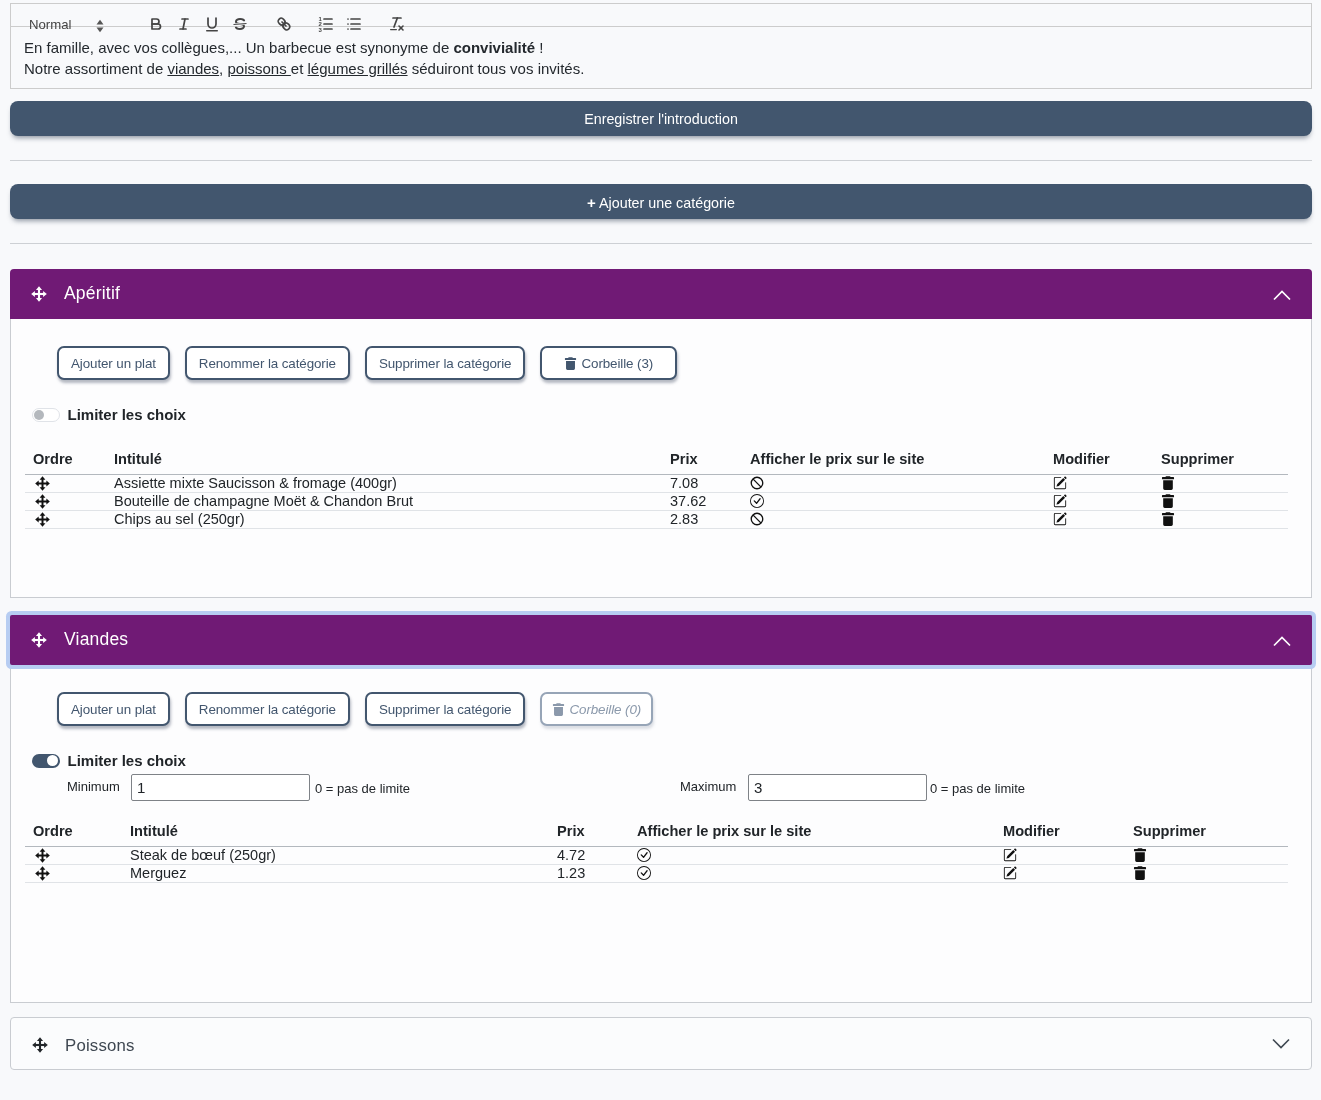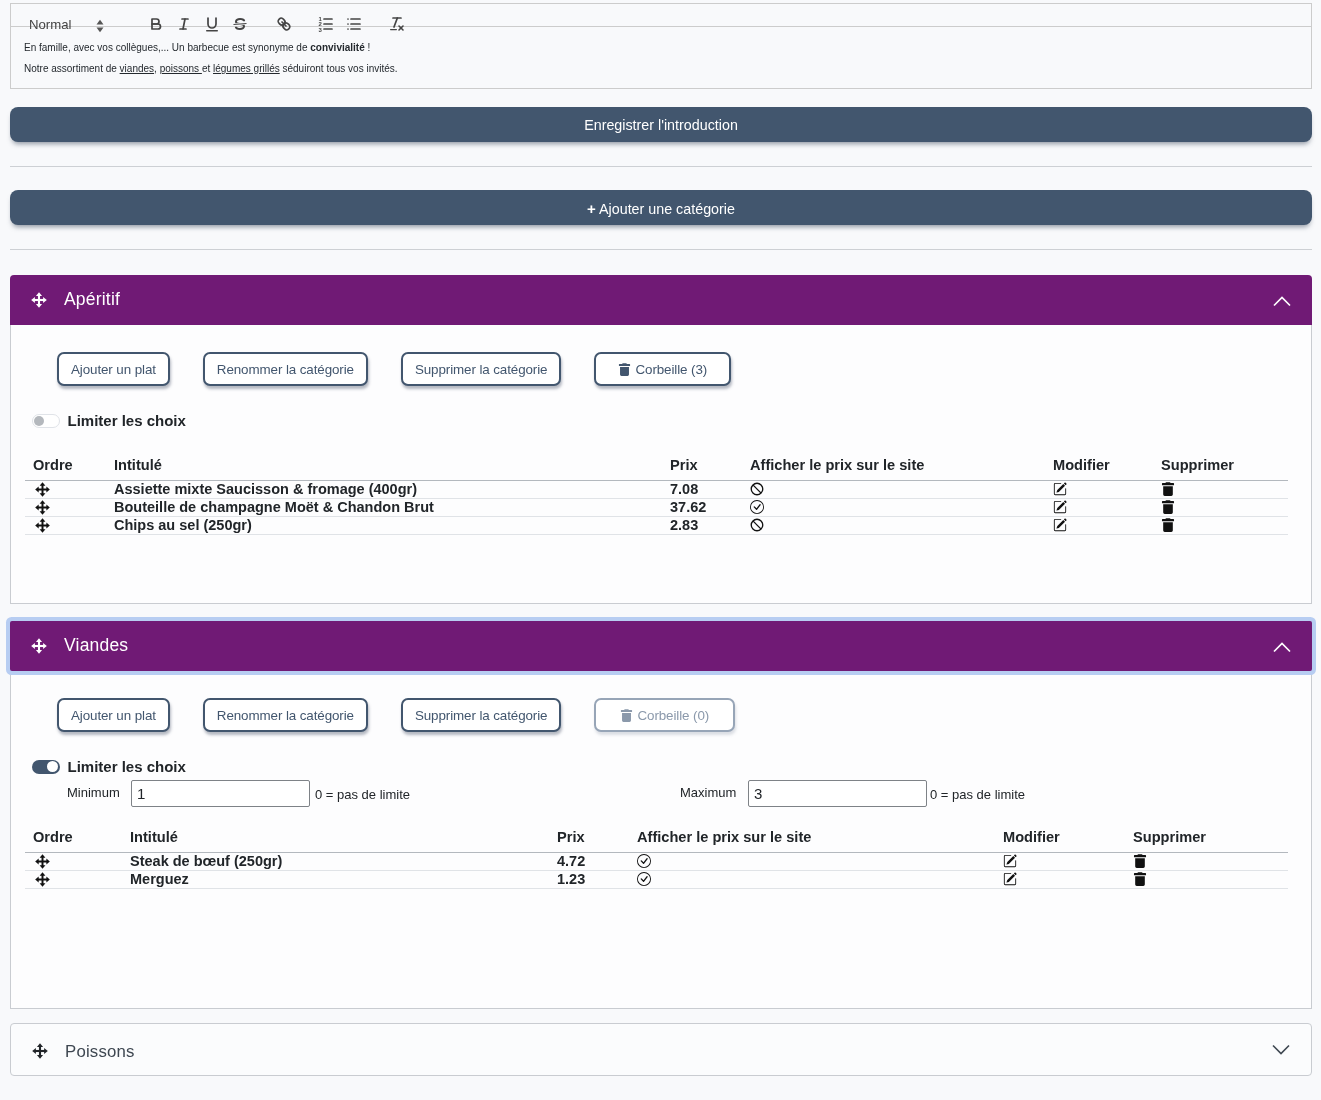--- a/index.html
+++ b/index.html
@@ -18,21 +18,21 @@
   .ql-toolbar {
     position:relative;
     border:1px solid #ccc;
     height:24px;
   }
   .ql-editor {
     border:1px solid #ccc; border-top:0;
     height:62px;
     padding:9.5px 13px;
     line-height:21px;
-    font-size:10px;
+    font-size:15px;
     color:#24292e;
   }
   .tb { position:absolute; top:0; height:40px; display:flex; align-items:center; justify-content:center; color:#444; }
   svg.qi { width:18px; height:40px; }
   .qs { fill:none; stroke:#444; stroke-width:1.7; stroke-linecap:round; stroke-linejoin:round; }
 
   
   .bigbtn {
     display:block; width:1302px; height:35px;
     background:#42566e; color:#fff;
@@ -63,21 +63,21 @@
   .collapsed-head {
     position:relative;
     height:53px;
     background:#fbfcfd;
     border:1px solid #c9ccd1;
     border-radius:4px;
     color:#3e4751;
   }
 
   
-  .btnrow { display:flex; gap:33px; margin-left:32px; }
+  .btnrow { display:flex; gap:15px; margin-left:32px; }
   .pbtn {
     height:34px;
     background:#fff;
     border:2px solid #42566e; border-radius:7px;
     color:#42566e;
     font-family:inherit; font-size:13.4px; letter-spacing:-0.1px;
     padding:0 12px;
     display:flex; align-items:center;
     box-shadow:1px 3px 3px rgba(90,100,120,.45);
   }
@@ -121,21 +121,20 @@
   table.plats { border-collapse:collapse; table-layout:fixed; width:1263px; margin-top:0; }
   table.plats th {
     text-align:left; font-size:14.6px; font-weight:bold;
     height:30px; padding:0 8px;
     border-bottom:1px solid #b3b8be;
   }
   table.plats td {
     height:18px; padding:0 8px;
     font-size:14.5px;
     border-bottom:1px solid #e0e3e7;
-    font-weight:bold;
   }
   svg.bi { display:block; }
   td svg.mv { margin-left:1.5px; }
 </style>
 </head>
 <body>
 <div class="page">
 
   <div class="ql-toolbar">
     <span class="tb" style="left:18px; font-size:13.2px; color:#444;">Normal</span>
@@ -207,21 +206,21 @@
       <rect fill="#444" height="1.2" rx="0.6" ry="0.6" width="7" x="2" y="14"></rect>
     </g>
       </svg>
   </div>
 
   <div class="ql-editor">
     <div>En famille, avec vos collègues,... Un barbecue est synonyme de <b>convivialité</b> !</div>
     <div>Notre assortiment de <u>viandes</u>, <u>poissons </u>et <u>légumes grillés</u> séduiront tous vos invités.</div>
   </div>
 
-  <button class="bigbtn" style="margin-top:18px;">Enregistrer l'introduction</button>
+  <button class="bigbtn" style="margin-top:12px;">Enregistrer l'introduction</button>
   <hr class="sep" style="margin:24px 0 23px 0;">
   <button class="bigbtn"><b style="font-size:15px;">+</b> Ajouter une catégorie</button>
   <hr class="sep" style="margin:24px 0 25px 0;">
 
   <div class="panel">
     <div class="phead">
       <svg class="pmove" width="16" height="16" viewBox="0 0 16 16" fill="#fff">
           <use href="#amb"></use>
         </svg>
       <span class="ptitle">Apéritif</span>
@@ -347,21 +346,21 @@
       <span class="ptitle">Viandes</span>
       <svg class="pchev" width="18" height="11" viewBox="0 0 18 11">
           <polyline points="1,9.5 9,1.5 17,9.5" fill="none" stroke="#fff" stroke-width="1.7"></polyline>
         </svg>
     </div>
     <div class="pbody" style="height:338px; padding:27px 14px 0 14px;">
       <div class="btnrow">
         <button class="pbtn">Ajouter un plat</button>
         <button class="pbtn">Renommer la catégorie</button>
         <button class="pbtn">Supprimer la catégorie</button>
-        <button class="pbtn disabled" style="padding:0 24px;"><svg class="bi" style="margin-right:4px;" width="13" height="13" viewBox="0 0 16 16" fill="#8b99ab">
+        <button class="pbtn disabled" style="padding:0 10px;font-style:italic;"><svg class="bi" style="margin-right:4px;" width="13" height="13" viewBox="0 0 16 16" fill="#8b99ab">
               <use href="#trs"></use>
             </svg>Corbeille (0)</button>
       </div>
       <div class="togglerow" style="margin-top:24px;">
         <span class="switch on">
             <span class="knob"></span>
           </span>
         <span>Limiter les choix</span>
       </div>
       <div class="minmax" style="margin-top:3px;">

